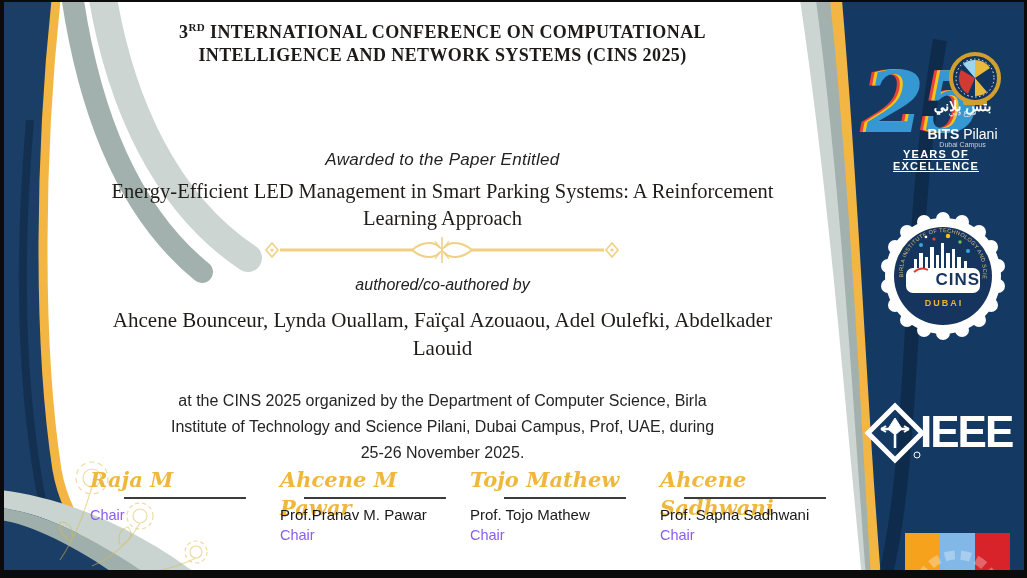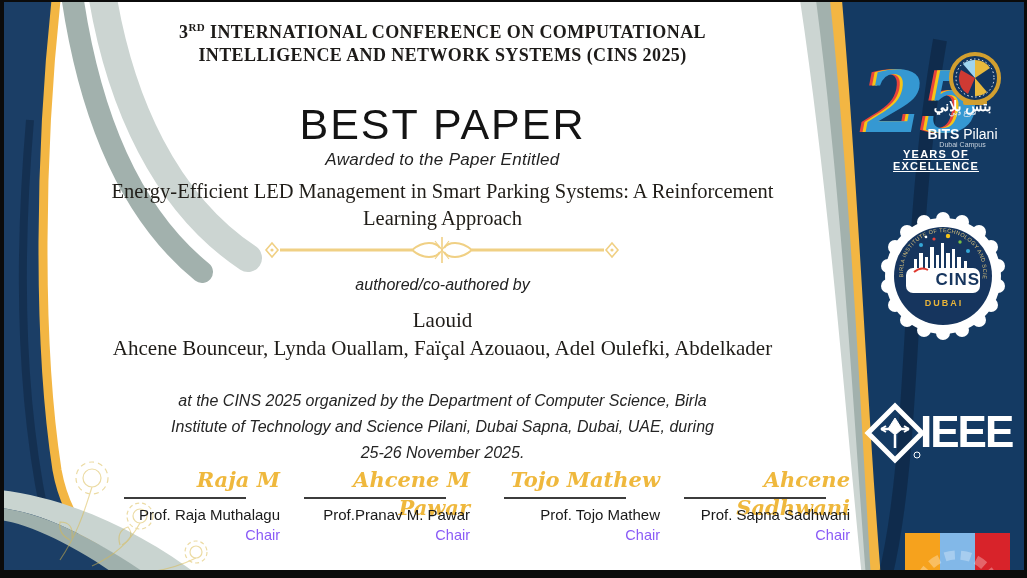--- a/index.html
+++ b/index.html
@@ -19,26 +19,26 @@
   #conf-title sup{font-size:11px;}
   #best-paper{left:85px;top:100px;width:715px;font-size:43px;font-weight:400;
     letter-spacing:2px;color:#141414;z-index:2;}
   #awarded-line{left:85px;top:150px;width:715px;font-size:17px;font-style:italic;
     color:#222;letter-spacing:.3px;z-index:2;}
   #paper-title{left:60px;top:178px;width:765px;font-family:"Liberation Serif",serif;
     font-size:20.5px;line-height:27px;color:#201d18;z-index:2;}
   #authored-line{left:85px;top:276px;width:715px;font-size:16px;font-style:italic;color:#222;z-index:2;}
   #authors{left:60px;top:306px;width:765px;font-family:"Liberation Serif",serif;
     font-size:21px;line-height:28px;color:#1f1c18;z-index:2;}
-  #venue{left:85px;top:388px;width:715px;font-size:16px;font-style:italic;
+  #venue{left:85px;top:388px;width:715px;font-size:16px;
     line-height:26px;color:#252525;z-index:2;}
 
   
   #signatures{left:90px;top:466px;width:760px;display:flex;z-index:3;}
-  .sig-col{flex:1;text-align:right;}
+  .sig-col{flex:1;text-align:left;}
   .sig-script{font-family:"DejaVu Serif",serif;font-style:italic;font-weight:bold;
     font-size:21px;color:#efb83d;height:28px;line-height:28px;}
   .sig-line{height:1.5px;background:#3c3c3c;margin:3px auto 6px auto;}
   .w120{width:122px;} .w140{width:142px;}
   .sig-name{font-size:15px;color:#191919;line-height:20px;}
   .sig-role{font-size:14.5px;color:#8b5cf6;line-height:20px;}
 
   
   .side-txt{color:#fff;z-index:4;}
   #bits-arabic{left:915px;top:98px;width:95px;font-size:14px;font-weight:bold;text-align:center;}
@@ -109,21 +109,20 @@
       <path d="M70,540 q-12,-6 -10,-18 q14,0 12,16"></path>
       <path d="M120,545 q-4,-14 8,-18 q8,10 -6,18"></path>
     </g>
   </svg>
 
   <div id="conf-title" class="abs center">
     <span>3</span><sup>RD</sup><span> INTERNATIONAL CONFERENCE ON COMPUTATIONAL</span><br>
     <span>INTELLIGENCE AND NETWORK SYSTEMS (CINS 2025)</span>
   </div>
 
-  <div id="best-paper" class="abs center">BEST PAPER</div>
   <div id="awarded-line" class="abs center">Awarded to the Paper Entitled</div>
 
   <div id="paper-title" class="abs center">
     <div>Energy-Efficient LED Management in Smart Parking Systems: A Reinforcement</div>
     <div>Learning Approach</div>
   </div>
 
   <svg class="abs" style="left:262px;top:236px;z-index:2;" width="360" height="28" viewBox="0 0 360 28">
     <g stroke="#f0d084" fill="none">
       <path d="M10,7 L16,14 L10,21 L4,14 Z" stroke-width="1.6"></path>
@@ -137,35 +136,34 @@
       <path d="M210,14 C198,4 186,6 182,12" stroke-width="2.2"></path>
       <path d="M210,14 C198,24 186,22 182,16" stroke-width="2.2"></path>
       <path d="M180,1 V27" stroke-width="1.6"></path>
       <path d="M173,5 L187,23 M187,5 L173,23" stroke-width="1.1"></path>
     </g>
   </svg>
 
   <div id="authored-line" class="abs center">authored/co-authored by</div>
 
   <div id="authors" class="abs center">
+    <div>Ahcene Bounceur, Lynda Ouallam, Faïçal Azouaou, Adel Oulefki, Abdelkader</div>
     <div>Laouid</div>
-    <div>Ahcene Bounceur, Lynda Ouallam, Faïçal Azouaou, Adel Oulefki, Abdelkader</div>
   </div>
 
   <div id="venue" class="abs center">
     <div>at the CINS 2025 organized by the Department of Computer Science, Birla</div>
-    <div>Institute of Technology and Science Pilani, Dubai Sapna, Dubai, UAE, during</div>
+    <div>Institute of Technology and Science Pilani, Dubai Campus, Prof, UAE, during</div>
     <div>25-26 November 2025.</div>
   </div>
 
   <div id="signatures" class="abs">
     <div class="sig-col">
       <div class="sig-script">Raja M</div>
       <div class="sig-line w120"></div>
-      <div class="sig-name">Prof. Raja Muthalagu</div>
       <div class="sig-role">Chair</div>
     </div>
     <div class="sig-col">
       <div class="sig-script">Ahcene M Pawar</div>
       <div class="sig-line w140"></div>
       <div class="sig-name">Prof.Pranav M. Pawar</div>
       <div class="sig-role">Chair</div>
     </div>
     <div class="sig-col">
       <div class="sig-script">Tojo Mathew</div>

